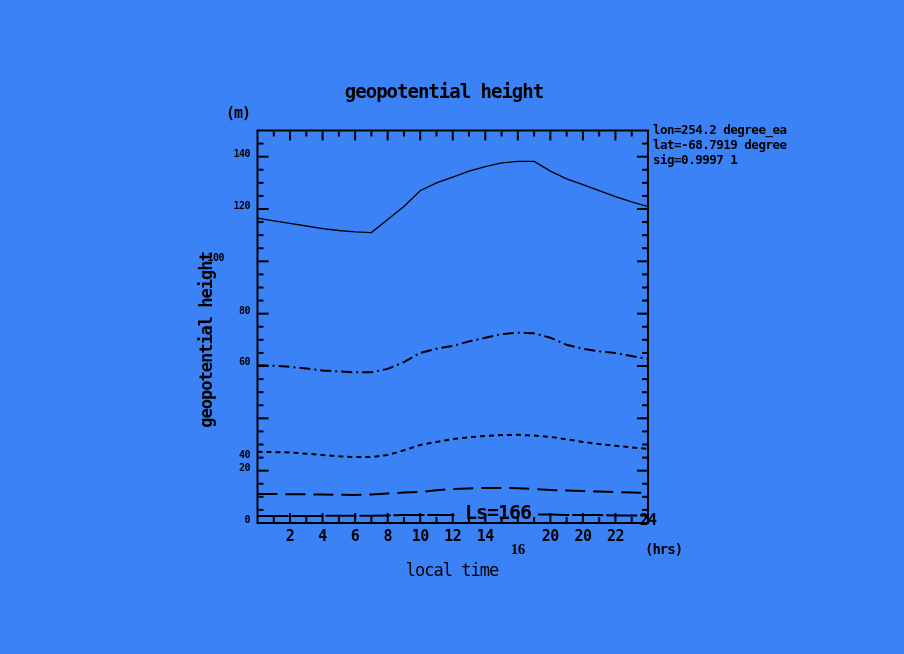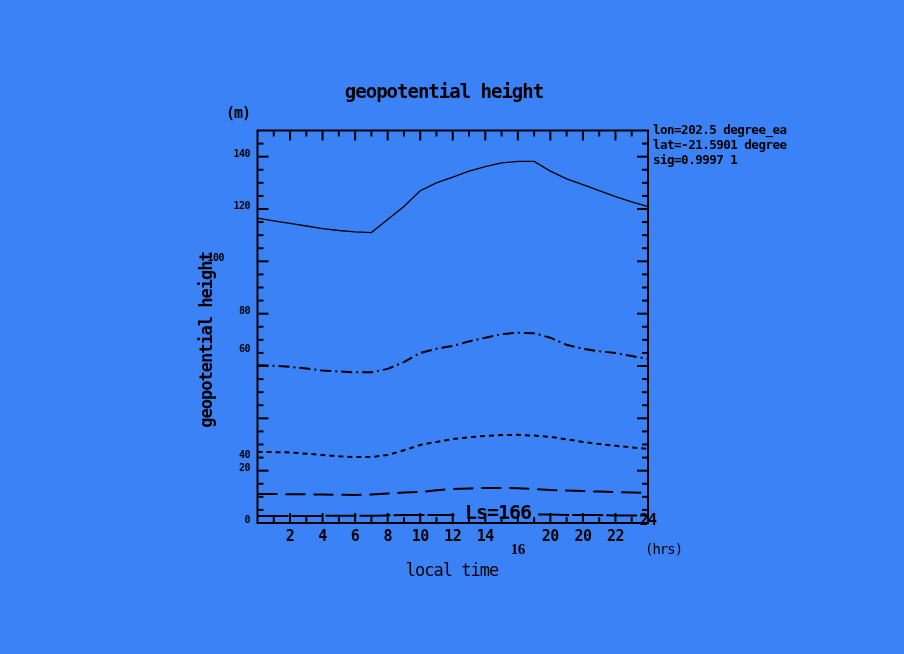--- a/index.html
+++ b/index.html
@@ -9,21 +9,21 @@
   }
   #plot-svg{position:absolute;left:0;top:0;}
   .txt{position:absolute;white-space:nowrap;color:#000;}
   #chart-title{left:444px;top:80px;transform:translateX(-50%);
     font-size:19px;font-weight:bold;letter-spacing:-1px;}
   #y-unit{right:654px;top:104px;font-size:15px;font-weight:bold;letter-spacing:-1px;}
   #y-axis-title{left:206px;top:340px;transform:translate(-50%,-50%) rotate(-90deg);
     font-size:17px;font-weight:bold;letter-spacing:-1px;}
   #x-axis-title{left:452px;top:560px;transform:translateX(-50%);
     font-size:17px;font-weight:normal;letter-spacing:-1px;}
-  #x-unit{left:645px;top:541px;font-size:14px;font-weight:normal;letter-spacing:-1px;}
+  #x-unit{left:645px;top:541px;font-size:14px;font-weight:bold;letter-spacing:-1px;}
   #meta-block{left:653px;top:122px;width:138px;overflow:hidden;
     font-size:12.5px;font-weight:bold;line-height:15px;letter-spacing:-0.5px;}
   #meta-block div{white-space:nowrap;}
   #contour-label{left:498px;top:512px;transform:translate(-50%,-50%);
     font-size:20px;font-weight:bold;letter-spacing:-1px;}
   .tick-label-y{position:absolute;font-size:10px;font-weight:bold;letter-spacing:-0.5px;
     text-align:right;width:46px;}
   .tick-label-x{position:absolute;font-size:15px;font-weight:bold;letter-spacing:-0.5px;
     transform:translateX(-50%);}
 </style>
@@ -149,32 +149,32 @@
 
   <div class="txt" id="y-unit">(m)</div>
 
   <div class="txt" id="y-axis-title">geopotential height</div>
 
   <div class="txt" id="x-axis-title">local time</div>
 
   <div class="txt" id="x-unit">(hrs)</div>
 
   <div class="txt" id="meta-block">
-    <div>lon=202.5 degree_ea</div>
-    <div>lat=-21.5901 degree</div>
+    <div>lon=254.2 degree_ea</div>
+    <div>lat=-68.7919 degree</div>
     <div>sig=0.9997 1</div>
   </div>
 
   <div class="txt" id="contour-label">Ls=166</div>
 
   <div id="tick-labels">
       <div class="txt tick-label-y" style="right: 654px; top: 514px;">0</div>
       <div class="txt tick-label-y" style="right: 654px; top: 461.667px;">20</div>
       <div class="txt tick-label-y" style="right: 654px; top: 409.333px; margin-top: 40px;">40</div>
-      <div class="txt tick-label-y" style="right: 654px; top: 343px;">60</div>
+      <div class="txt tick-label-y" style="right: 654px; top: 356px;">60</div>
       <div class="txt tick-label-y" style="right: 654px; top: 304.667px;">80</div>
       <div class="txt tick-label-y" style="right: 680px; top: 252.333px; margin-left: 36px;">100</div>
       <div class="txt tick-label-y" style="right: 654px; top: 200px;">120</div>
       <div class="txt tick-label-y" style="right: 654px; top: 147.667px;">140</div>
       <div class="txt tick-label-x" style="left: 290.042px; top: 527px;">2</div>
       <div class="txt tick-label-x" style="left: 322.583px; top: 527px;">4</div>
       <div class="txt tick-label-x" style="left: 355.125px; top: 527px;">6</div>
       <div class="txt tick-label-x" style="left: 387.667px; top: 527px;">8</div>
       <div class="txt tick-label-x" style="left: 420.208px; top: 527px;">10</div>
       <div class="txt tick-label-x" style="left: 452.75px; top: 527px;">12</div>

